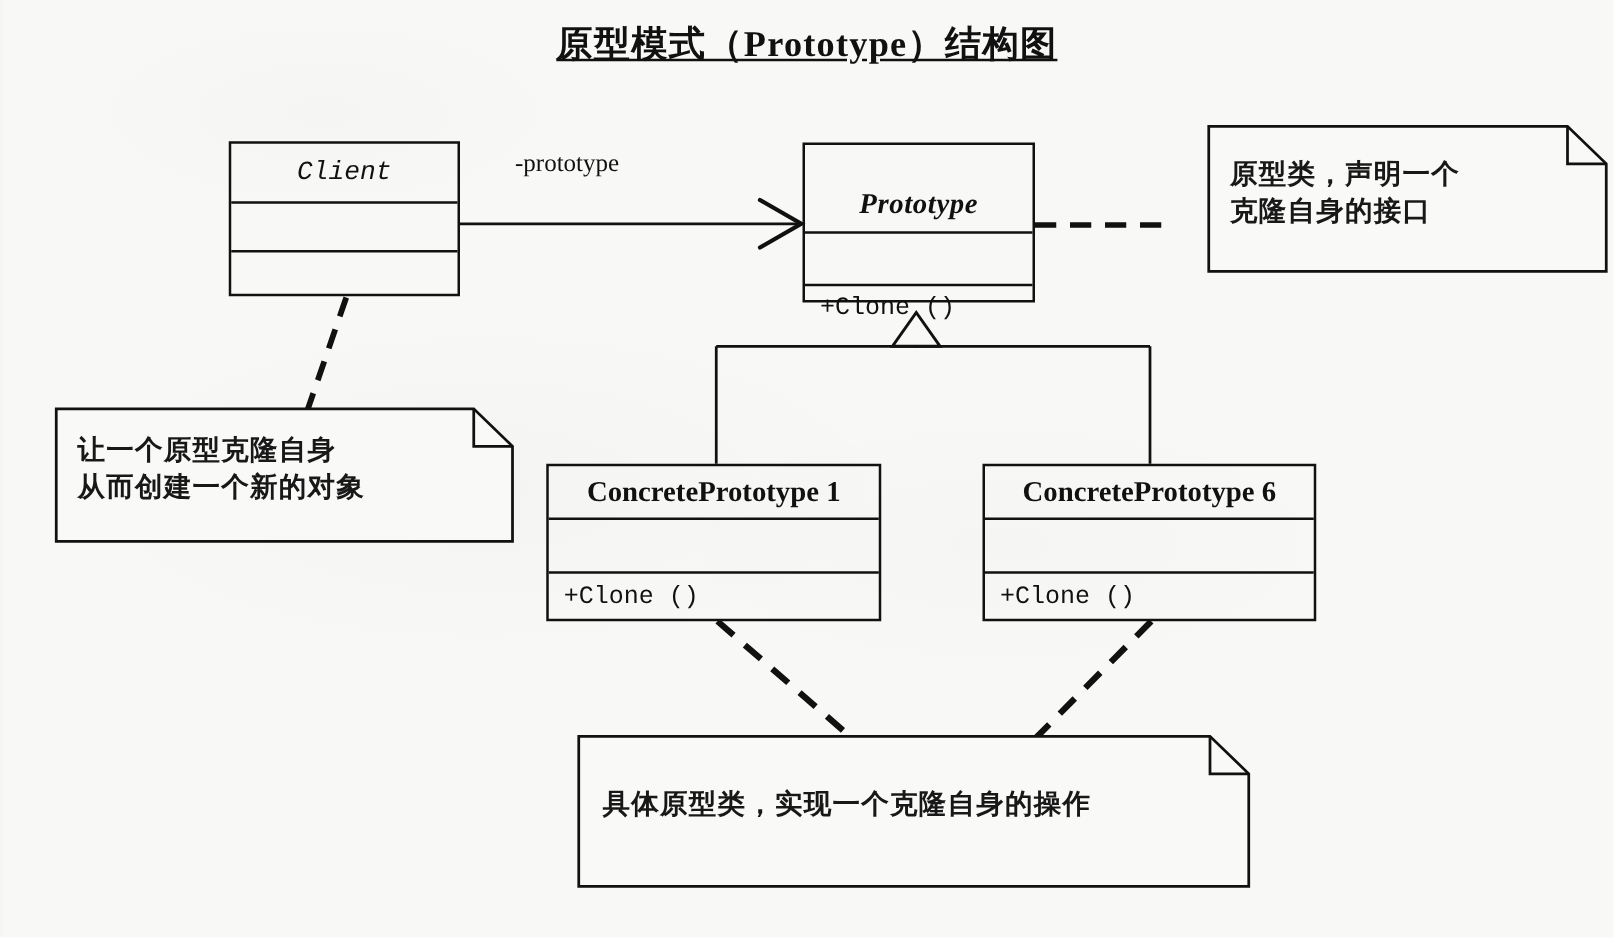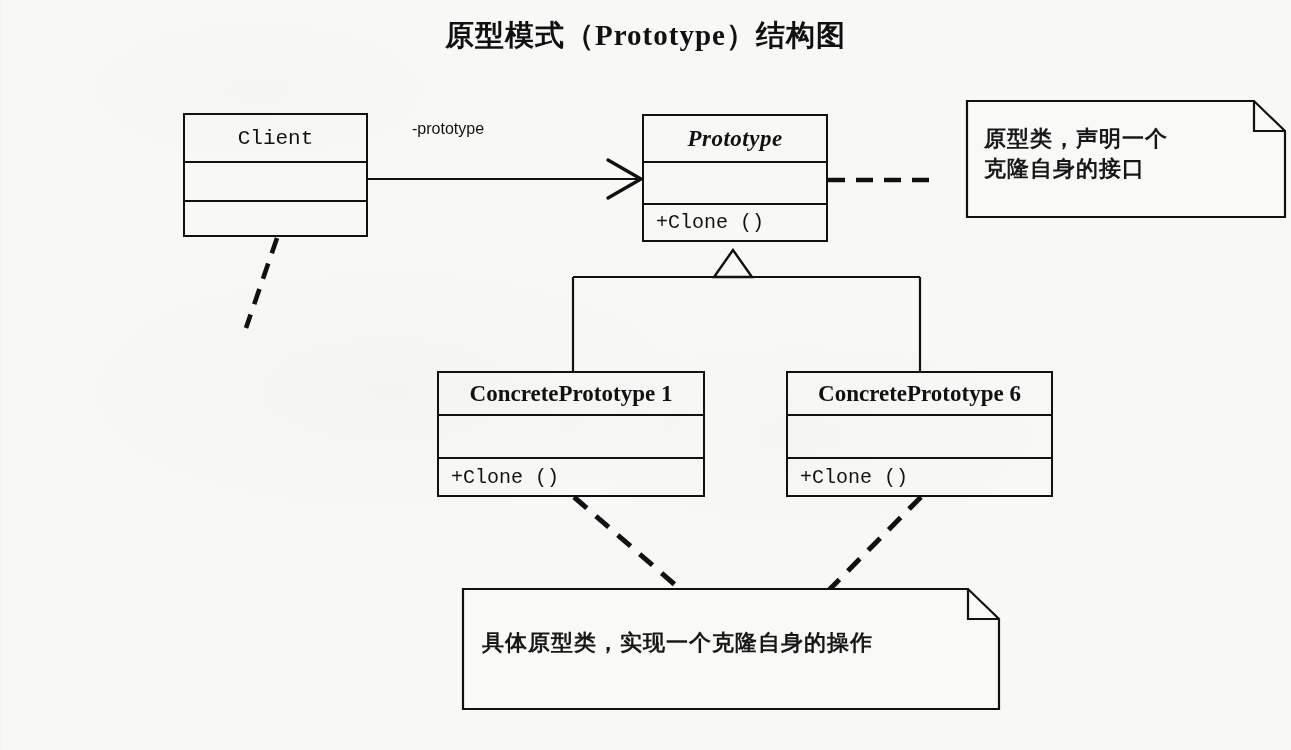--- a/index.html
+++ b/index.html
@@ -35,20 +35,21 @@
   #title {
     position: absolute;
     left: 0; top: 16px;
     width: 1291px;
     text-align: center;
     font-size: 29px;
     font-weight: bold;
     color: #111;
     letter-spacing: 1px;
     font-family: "Liberation Serif", serif;
+    text-decoration: underline;
   }
 
   
   .uml {
     position: absolute;
     border: 2.2px solid #111;
     background: transparent;
     box-sizing: border-box;
   }
   .uml .row {
@@ -65,20 +66,21 @@
     font-size: 21px;
     color: #111;
     letter-spacing: 0px;
   }
   .uml .name.abstract {
     font-style: italic;
     font-weight: bold;
     font-family: "Liberation Serif", serif;
     font-size: 23px;
     letter-spacing: 0.5px;
+    margin-top: 24px;
   }
   .uml .name.wide {
     font-family: "Liberation Serif", serif;
     font-weight: bold;
     font-size: 23px;
     letter-spacing: 0px;
   }
   .uml .op {
     justify-content: flex-start;
     padding-left: 12px;
@@ -100,22 +102,22 @@
     font-size: 22px;
     color: #181818;
     line-height: 1.35;
     letter-spacing: 1px;
     white-space: pre-line;
   }
 
   
   .edge-label {
     position: absolute;
-    font-family: Liberation Sans, sans-serif;
-    font-size: 16px;
+    font-family: Liberation Serif, serif;
+    font-size: 20px;
     color: #111;
     white-space: nowrap;
   }
 </style>
 </head>
 <body>
 
 <div id="page">
 
   <svg class="lines" viewBox="0 0 1291 750">
@@ -146,21 +148,21 @@
     </g>
     <g>
       <line x1="921" y1="497" x2="829" y2="590" stroke="#111" stroke-width="5" stroke-dasharray="17 12" stroke-linecap="butt"></line>
     </g>
   </svg>
 
   <div class="layer">
 
     <div id="title">原型模式（Prototype）结构图</div>
 
-    <div class="uml" style="left:183px; top:113px; width:185px; height:124px;">
+    <div class="uml" style="left:183px; top:113px; width:185px; height:124px;font-style:italic;">
       <div class="row name" style="height:46px;">Client</div>
       <div class="row sep empty" style="height:39px;"></div>
       <div class="row sep empty" style="height:37px;"></div>
     </div>
 
     <div class="edge-label" style="left:412px; top:120px;">-prototype</div>
 
     <div class="uml" style="left:642px; top:114px; width:186px; height:128px;">
       <div class="row name abstract" style="height:45px;">Prototype</div>
       <div class="row sep empty" style="height:42px;"></div>
@@ -181,20 +183,28 @@
 
     <div class="note" style="left:938px; top:100px; width:320px; height:118px;margin-left:28px;">
       <svg width="320" height="118">
         <path d="M1,1 H288 L319,31 V117 H1 Z" fill="#f9f9f7" stroke="#111" stroke-width="2.2" stroke-linejoin="miter"></path>
         <path d="M288,1 V31 H319" fill="none" stroke="#111" stroke-width="2.2" stroke-linejoin="miter"></path>
       </svg>
       <div class="note-text" style="top:24px;">原型类，声明一个
 克隆自身的接口</div>
     </div>
 
+    <div class="note" style="left:44px; top:326px; width:367px; height:108px;">
+      <svg width="367" height="108">
+        <path d="M1,1 H335 L366,31 V107 H1 Z" fill="#f9f9f7" stroke="#111" stroke-width="2.2" stroke-linejoin="miter"></path>
+        <path d="M335,1 V31 H366" fill="none" stroke="#111" stroke-width="2.2" stroke-linejoin="miter"></path>
+      </svg>
+      <div class="note-text" style="top:19px;">让一个原型克隆自身
+从而创建一个新的对象</div>
+    </div>
 
     <div class="note" style="left:462px; top:588px; width:538px; height:122px;padding-left:48px;">
       <svg width="538" height="122">
         <path d="M1,1 H506 L537,31 V121 H1 Z" fill="#f9f9f7" stroke="#111" stroke-width="2.2" stroke-linejoin="miter"></path>
         <path d="M506,1 V31 H537" fill="none" stroke="#111" stroke-width="2.2" stroke-linejoin="miter"></path>
       </svg>
       <div class="note-text" style="top:40px; left:20px;">具体原型类，实现一个克隆自身的操作</div>
     </div>
 
   </div>

